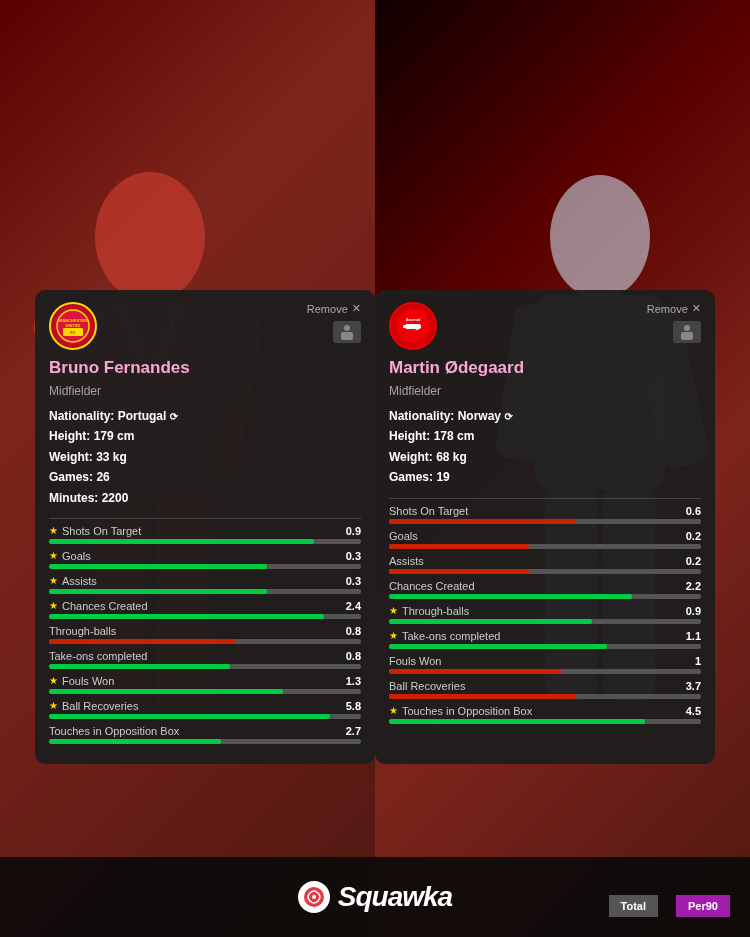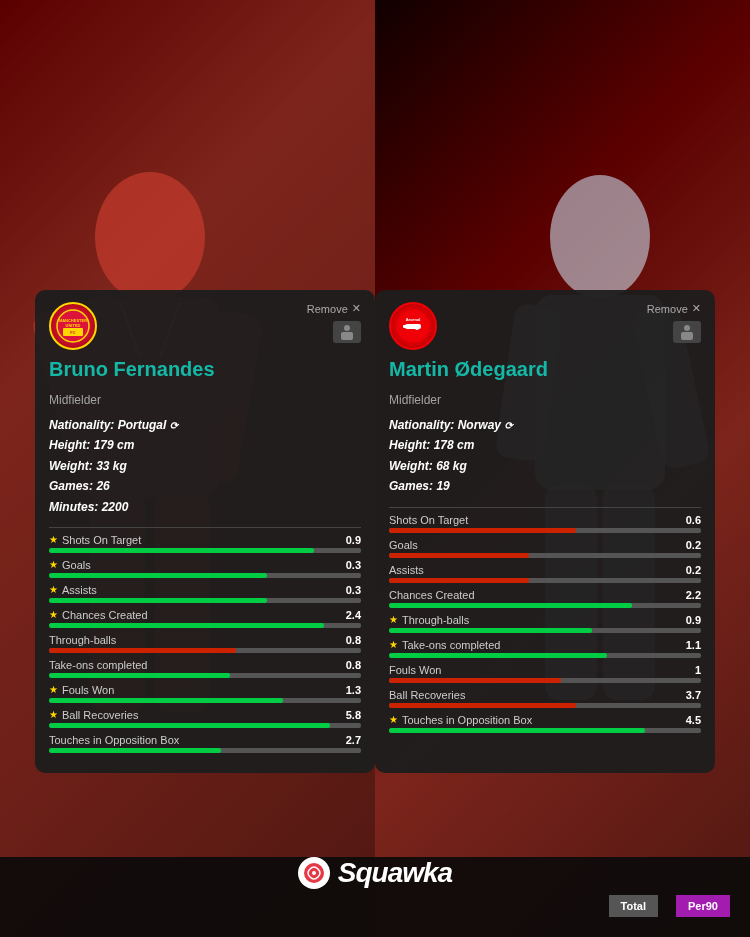--- a/index.html
+++ b/index.html
@@ -115,35 +115,34 @@
       background: #444;
       border-radius: 3px;
       display: flex;
       align-items: center;
       justify-content: center;
       color: #aaa;
       font-size: 12px;
     }
 
     .player-name {
-      font-size: 20px;
+      font-size: 17px;
       font-weight: bold;
-      color: #14b8a6;
-      margin-bottom: 12px;
+      color: #f9a8d4;
+      margin-bottom: 6px;
     }
 
     .player-position {
       font-size: 12px;
       color: #a3a3a3;
       margin-bottom: 8px;
     }
 
     .player-info {
       margin-bottom: 10px;
-      font-style: italic;
     }
 
     .info-row {
       font-size: 12px;
       color: #ccc;
       line-height: 1.7;
     }
 
     .info-row span {
       color: white;
@@ -205,21 +204,21 @@
       border-radius: 2px;
     }
 
     .bottom-section {
       position: absolute;
       bottom: 0;
       width: 100%;
       height: 80px;
       background: rgba(10,10,10,0.9);
       display: flex;
-      align-items: flex-start;
+      align-items: center;
       justify-content: center;
       gap: 12px;
     }
 
     .squawka-logo {
       display: flex;
       align-items: center;
       gap: 8px;
     }
 

